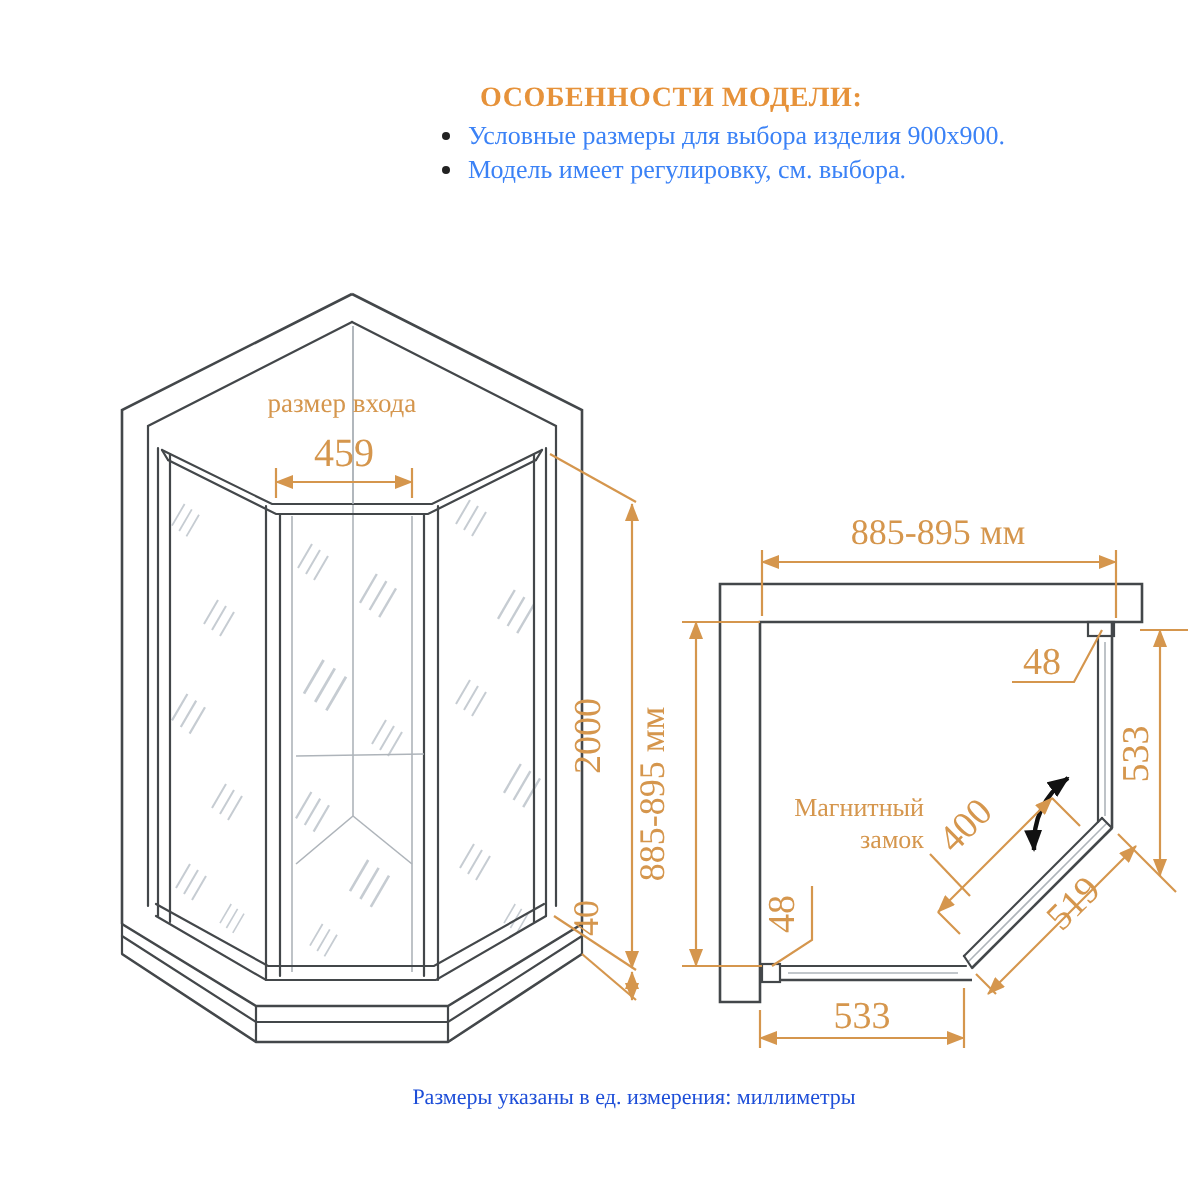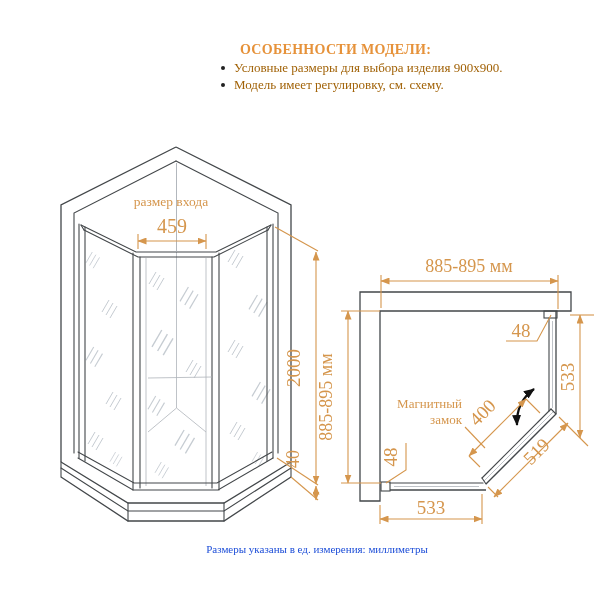--- a/index.html
+++ b/index.html
@@ -1,21 +1,21 @@
 <!DOCTYPE html>
 <html><head>
 <meta charset="utf-8">
 <style>
   html,body{margin:0;padding:0;background:#fff;}
   .canvas{position:relative;width:600px;height:600px;background:#ffffff;overflow:hidden;
           font-family:Liberation Serif, serif;margin-left:28px;}
   .hdr-title{position:absolute;left:212px;top:42px;font-size:14px;font-weight:bold;
              color:#e6923a;letter-spacing:.3px;}
   ul.bullets{position:absolute;left:190px;top:59px;width:374px;margin:0;padding:0;list-style:none;}
-  ul.bullets li{position:relative;padding-left:16px;font-size:13px;line-height:17px;color:#a16207;}
+  ul.bullets li{position:relative;padding-left:16px;font-size:13px;line-height:17px;color:#3b82f6;}
   ul.bullets li::before{content:"";position:absolute;left:3px;top:6.5px;width:4px;height:4px;
              border-radius:50%;background:#222;}
   .footer-note{position:absolute;left:0;top:543px;width:578px;text-align:center;
              font-size:11px;color:#1d4ed8;}
   svg{position:absolute;left:0;top:0;}
   .dline{stroke:#43474a;stroke-width:1.1;fill:none;stroke-linecap:round;}
   .dline2{stroke:#43474a;stroke-width:1.3;fill:none;}
   .lite{stroke:#aeb4ba;stroke-width:0.8;fill:none;}
   .hatch{stroke:#c6ccd2;stroke-width:1;fill:none;}
   .dim{stroke:#d5964d;stroke-width:1.1;fill:none;}
@@ -23,21 +23,21 @@
   .walls{fill:#ffffff;stroke:#43474a;stroke-width:1.3;}
 </style>
 </head>
 <body>
 
 <div class="canvas">
 
   <div class="hdr-title">ОСОБЕННОСТИ МОДЕЛИ:</div>
   <ul class="bullets">
     <li>Условные размеры для выбора изделия 900x900.</li>
-    <li>Модель имеет регулировку, см. схему.</li>
+    <li>Модель имеет регулировку, см. выбора.</li>
   </ul>
 
   <svg width="600" height="600" viewBox="0 0 600 600">
     <defs>
       <marker id="aoE" markerWidth="9" markerHeight="7" refX="8.5" refY="3.5" orient="auto" markerUnits="userSpaceOnUse">
         <path d="M0,0 L9,3.5 L0,7 Z" fill="#d5964d"></path>
       </marker>
       <marker id="aoS" markerWidth="9" markerHeight="7" refX="8.5" refY="3.5" orient="auto-start-reverse" markerUnits="userSpaceOnUse">
         <path d="M0,0 L9,3.5 L0,7 Z" fill="#d5964d"></path>
       </marker>

